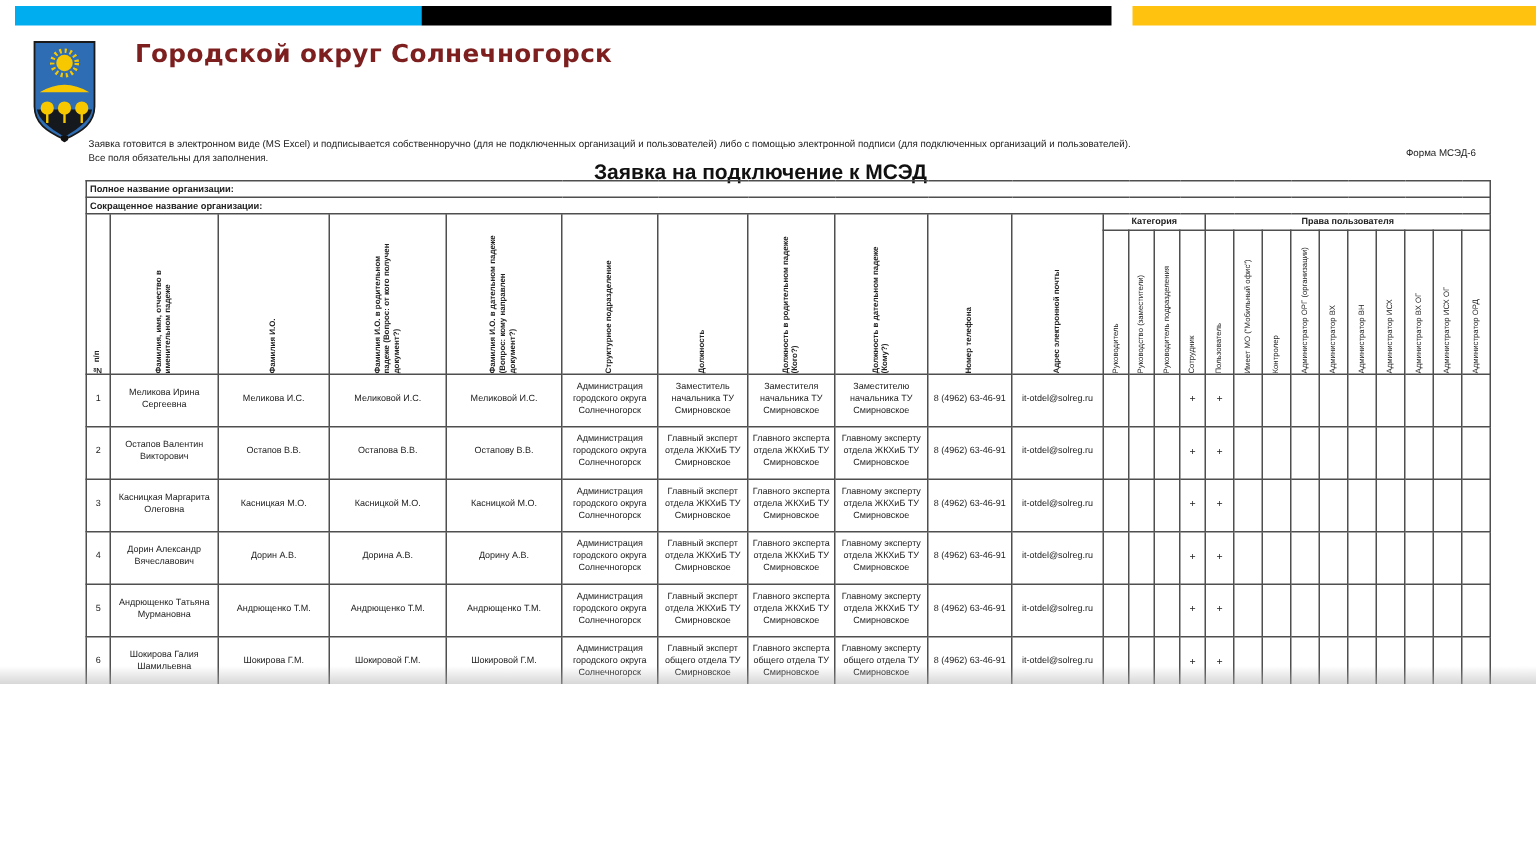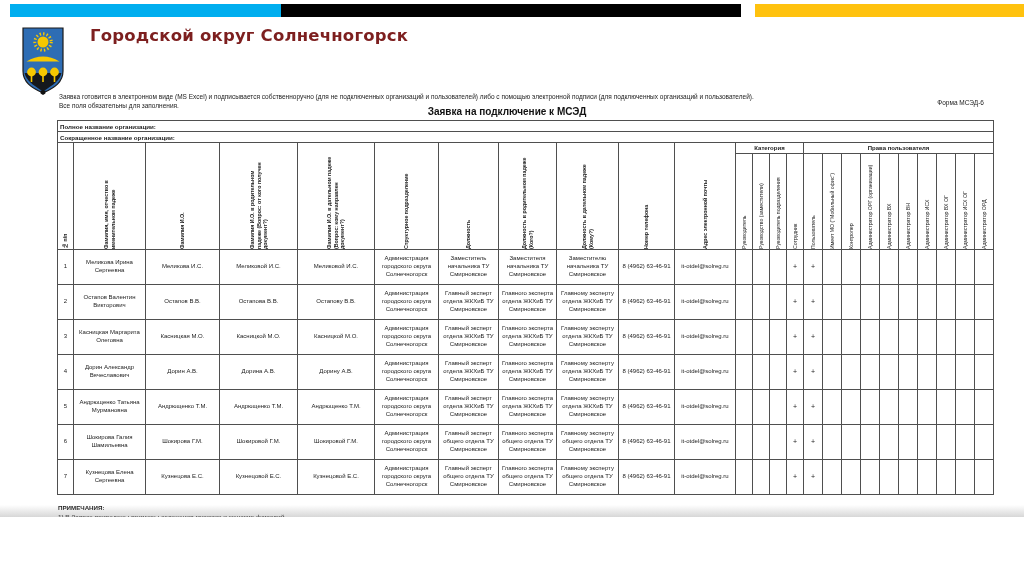--- a/index.html
+++ b/index.html
@@ -1,31 +1,31 @@
 <!DOCTYPE html>
 <html><head>
 <meta charset="utf-8">
 <style>
   html,body{margin:0;padding:0;background:#fff;}
-  .slide{position:relative;width:1024px;height:517px;background:#fff;overflow:hidden;
+  .slide{position:relative;width:1024px;height:456px;background:#fff;overflow:hidden;
          font-family:"Liberation Sans",sans-serif;color:#1a1a1a;}
   
   .bar{position:absolute;top:4px;height:13px;}
   .bar-cyan{left:10px;width:271px;background:#00AEEF;}
   .bar-black{left:281px;width:460px;background:#000;}
   .bar-gold{left:755px;width:269px;background:#FFC20E;}
   
   .page-title{position:absolute;left:90px;top:26px;font-family:"DejaVu Sans",sans-serif;
               font-weight:bold;font-size:16.5px;color:#7D1F1F;letter-spacing:.2px;}
   .crest{position:absolute;left:22px;top:27px;}
   
   .intro{position:absolute;left:59px;top:92px;width:740px;font-size:6.5px;line-height:1.45;color:#222;}
   .form-code{position:absolute;right:40px;top:99px;font-size:6.5px;color:#222;}
   .doc-title{position:absolute;left:57px;top:106px;width:900px;text-align:center;
-             font-weight:bold;font-size:10px;color:#111;}
+             font-weight:bold;font-size:14px;color:#111;}
   
   table.app{position:absolute;left:57px;top:120px;border-collapse:collapse;table-layout:fixed;
             width:936px;font-size:6px;color:#222;}
   .app td,.app th{border:1px solid #4f4f4f;padding:0;overflow:hidden;font-weight:normal;}
   .app td.org{font-weight:bold;text-align:left;font-size:6.2px;height:9px;padding:1px 0 0 2px;}
   tr.grp th{font-weight:bold;font-size:6px;height:10px;text-align:center;}
   tr.colh{height:96px;}
   th.rot{vertical-align:bottom;}
   .rot .v{writing-mode:vertical-rl;transform:rotate(180deg);font-size:5.3px;line-height:1.25;
           height:94px;margin:0 auto;text-align:left;white-space:normal;}

